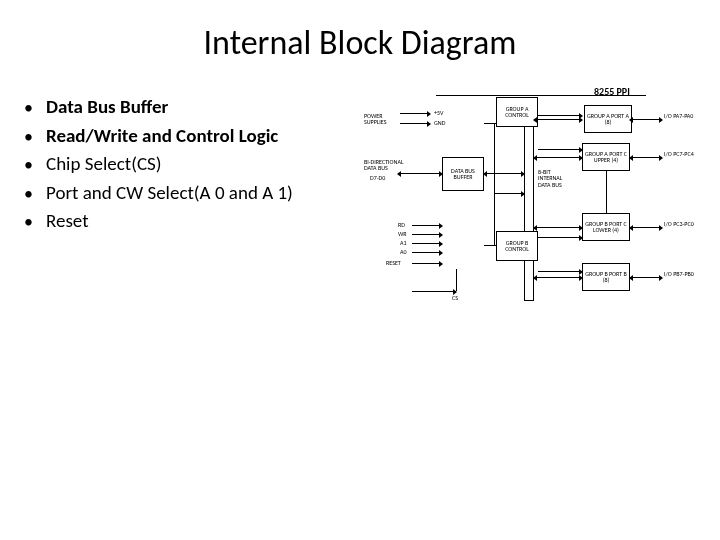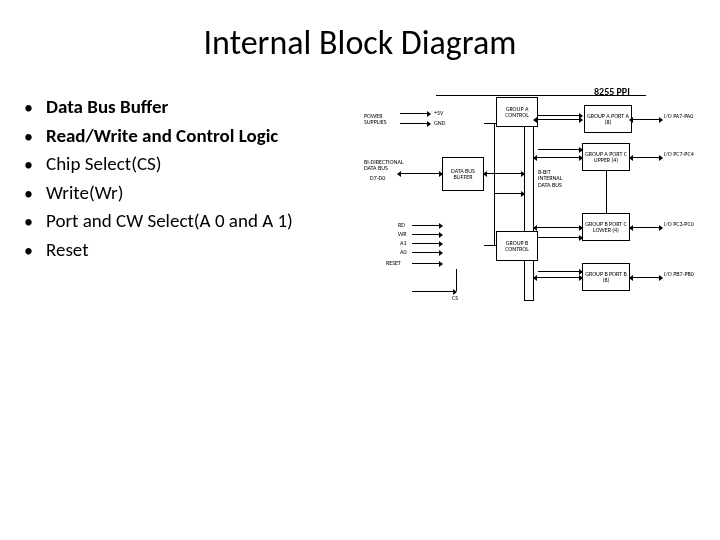--- a/index.html
+++ b/index.html
@@ -85,21 +85,20 @@
 
 <h1 class="title">Internal Block Diagram</h1>
 
 <div class="content">
 
   <div class="bullets">
     <ul id="bullet-ul">
         <li><span class="bold">Data Bus Buffer</span></li>
         <li><span class="bold">Read/Write and Control Logic</span></li>
         <li><span>Chip Select(CS)</span></li>
-        <li><span>Write(Wr)</span></li>
         <li><span>Port and CW Select(A 0 and A 1)</span></li>
         <li><span>Reset</span></li>
       </ul>
   </div>
 
   <div class="diagram-wrap">
     <div class="chip-title" style="left:230px; top:-6px;">8255 PPI</div>
 
     <div class="hline" style="left:72px; top:2px; width:210px;"></div>
 

